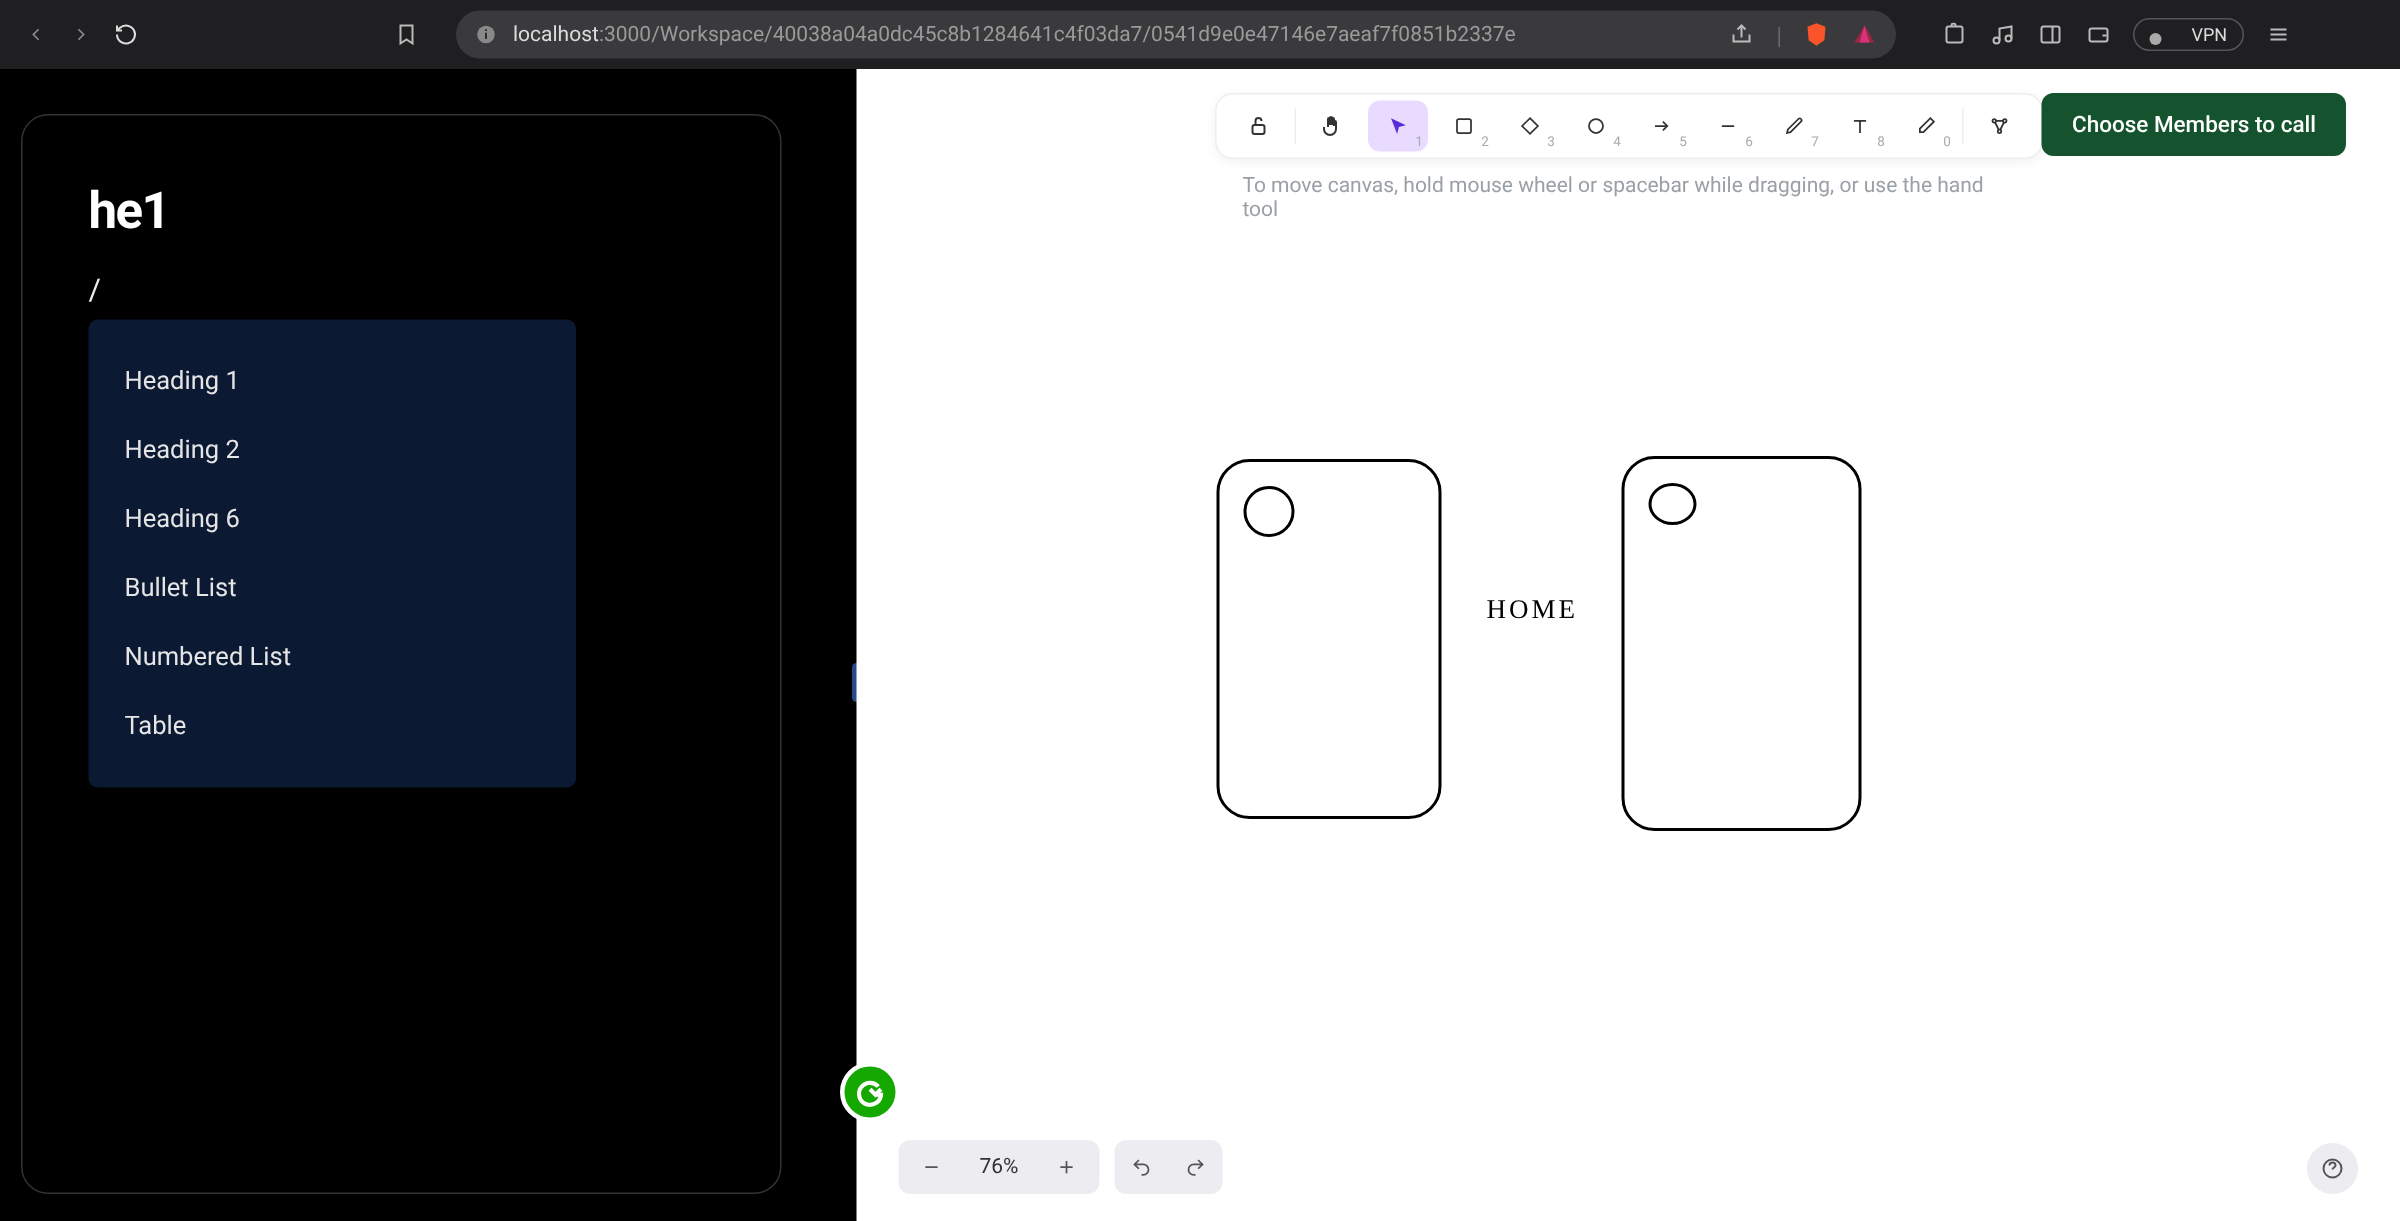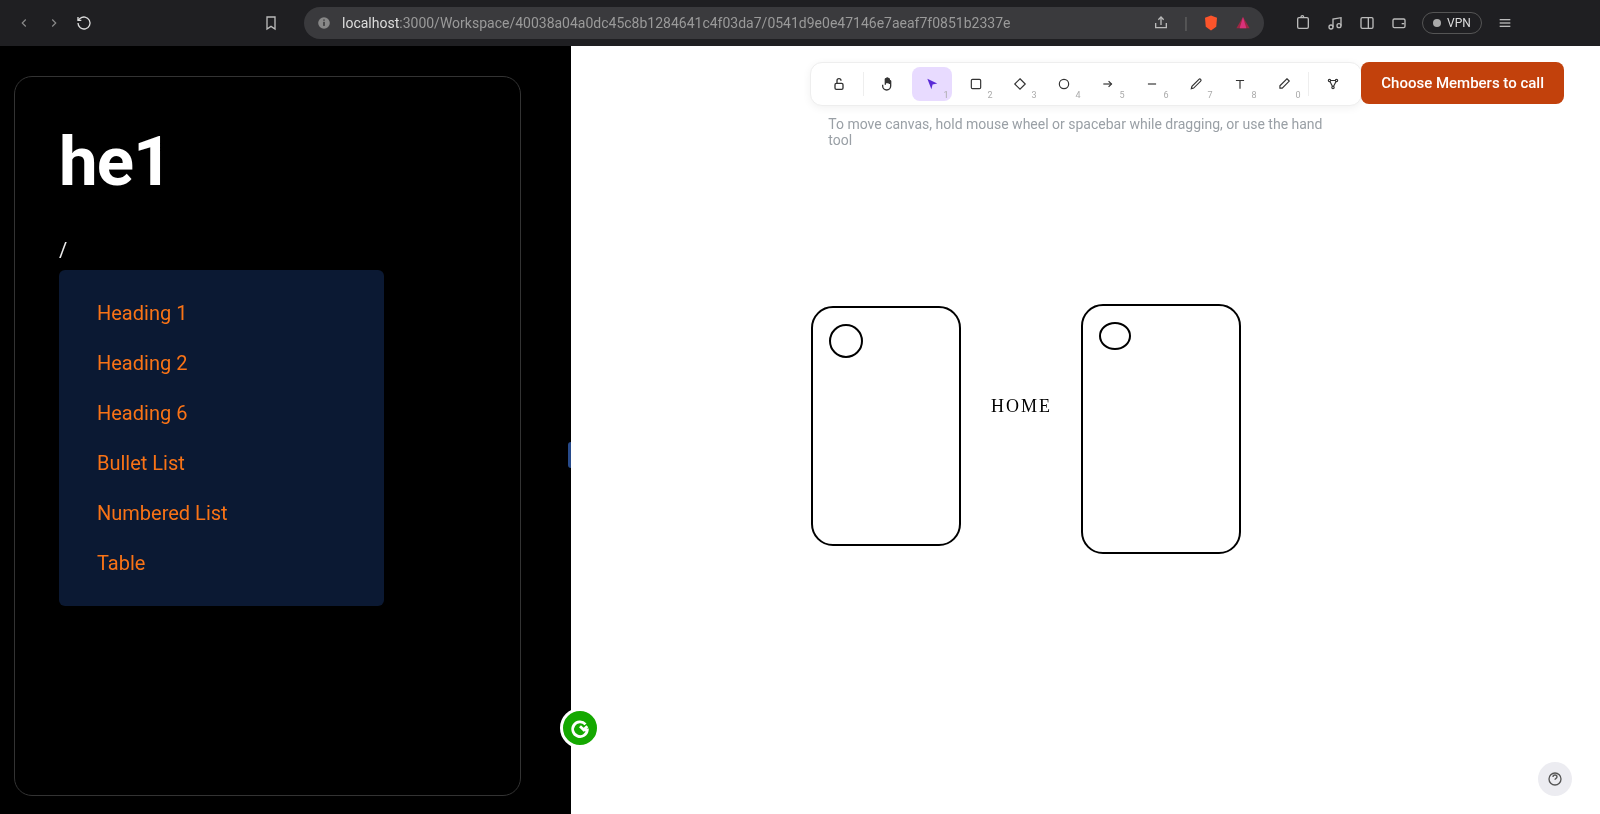--- a/index.html
+++ b/index.html
@@ -31,48 +31,48 @@
     margin-left:14px;
     max-width: 960px;
     justify-content: flex-end;
   }
   .addr-info { width:16px; height:16px; color:#bbb; display:flex; align-items:center; justify-content:center; }
   .addr-text { color:#ddd; font-size:14px; white-space:nowrap; overflow:hidden; }
   .addr-text .dim { color:#9a9a9a; }
   .addr-actions { display:flex; align-items:center; gap:14px; margin-left:auto; }
   .ext-icons { display:flex; align-items:center; gap:14px; margin-left:20px; }
   .square-icon { width:18px; height:18px; display:flex; align-items:center; justify-content:center; color:#bbb; }
-  .vpn-pill { display:flex; align-items:center; gap:6px; border:1px solid #555; border-radius:16px; padding:3px 10px; font-size:12px; color:#ddd; }
+  .vpn-pill { display:flex; align-items:flex-end; gap:20px; border:1px solid #555; border-radius:16px; padding:3px 10px; font-size:12px; color:#ddd; }
   .vpn-dot { width:8px; height:8px; border-radius:4px; background:#aaa; }
   .hamburger { color:#bbb; }
 
   
   .main { display:flex; height:768px; background:#000; }
   .left-pane { width:571px; height:100%; background:#000; position:relative; padding:30px 50px 30px 14px; }
   .note-panel {
     border:1px solid #333;
     border-radius:18px;
     height:720px;
     padding:44px 44px;
     color:#fff;
     position:relative;
   }
-  .note-title { font-size:69px; font-weight:700; margin-bottom:36px; letter-spacing:-1px; }
+  .note-title { font-size:34px; font-weight:700; margin-bottom:20px; letter-spacing:-1px; }
   .slash { font-size:20px; color:#eee; margin-top:6px; margin-bottom:6px; }
   .block-menu {
     background:#0b1933;
     border-radius:6px;
     width:325px;
     padding:18px 0;
     margin-top:8px;
   }
   .block-item {
-    padding:13px 38px;
-    font-size:20px;
-    color:#f97316;
+    padding:13px 24px;
+    font-size:17px;
+    color:#e5e5e5;
     cursor:pointer;
   }
   .splitter-handle {
     position:absolute;
     right:-11px;
     top:396px;
     width:14px; height:26px;
     background:#274a8a;
     border-radius:3px;
     display:flex; align-items:center; justify-content:center;
@@ -125,21 +125,21 @@
     position:absolute;
     top:70px;
     left:50%;
     transform:translateX(-50%);
     color:#9aa0a6;
     font-size:14px;
   }
   .choose-btn {
     position:absolute;
     top:16px; right:36px;
-    background:#c2410c;
+    background:#14532d;
     color:#fff;
     border-radius:8px;
     padding:12px 20px;
     font-size:15px;
     font-weight:500;
   }
   .drawing {
     position:absolute;
     top:200px; left:230px;
     width:720px; height:340px;text-align:right;
@@ -394,20 +394,50 @@
     <div class="drawing">
       <div class="phone" style="left:10px; top:60px">
         <div class="camera"></div>
       </div>
       <div class="home-label" style="left:190px; top:150px">HOME</div>
       <div class="phone" style="left:280px; top:58px; width:160px; height:250px">
         <div class="camera" style="width:32px;height:28px"></div>
       </div>
     </div>
 
+    <div class="zoom-bar">
+      <div class="zoom-grp">
+        <div class="zoom-btn">
+          <svg width="14" height="14" viewBox="0 0 24 24" stroke="currentColor" stroke-width="2">
+              <line x1="5" y1="12" x2="19" y2="12"></line>
+            </svg>
+        </div>
+        <div class="zoom-val">76%</div>
+        <div class="zoom-btn">
+          <svg width="14" height="14" viewBox="0 0 24 24" stroke="currentColor" stroke-width="2">
+              <line x1="5" y1="12" x2="19" y2="12"></line>
+              <line x1="12" y1="5" x2="12" y2="19"></line>
+            </svg>
+        </div>
+      </div>
+      <div class="undo-grp">
+        <div class="zoom-btn">
+          <svg width="14" height="14" viewBox="0 0 24 24" fill="none" stroke="currentColor" stroke-width="2">
+              <path d="M9 14L4 9l5-5"></path>
+              <path d="M4 9h10a6 6 0 0 1 0 12h-2"></path>
+            </svg>
+        </div>
+        <div class="zoom-btn">
+          <svg width="14" height="14" viewBox="0 0 24 24" fill="none" stroke="currentColor" stroke-width="2">
+              <path d="M15 14l5-5-5-5"></path>
+              <path d="M20 9H10a6 6 0 0 0 0 12h2"></path>
+            </svg>
+        </div>
+      </div>
+    </div>
 
     <div class="help-btn">
       <svg width="16" height="16" viewBox="0 0 24 24" fill="none" stroke="currentColor" stroke-width="2">
           <circle cx="12" cy="12" r="9"></circle>
           <path d="M9 9a3 3 0 0 1 6 0c0 2-3 2-3 4"></path>
           <line x1="12" y1="17" x2="12" y2="17.01"></line>
         </svg>
     </div>
 
   </div>

